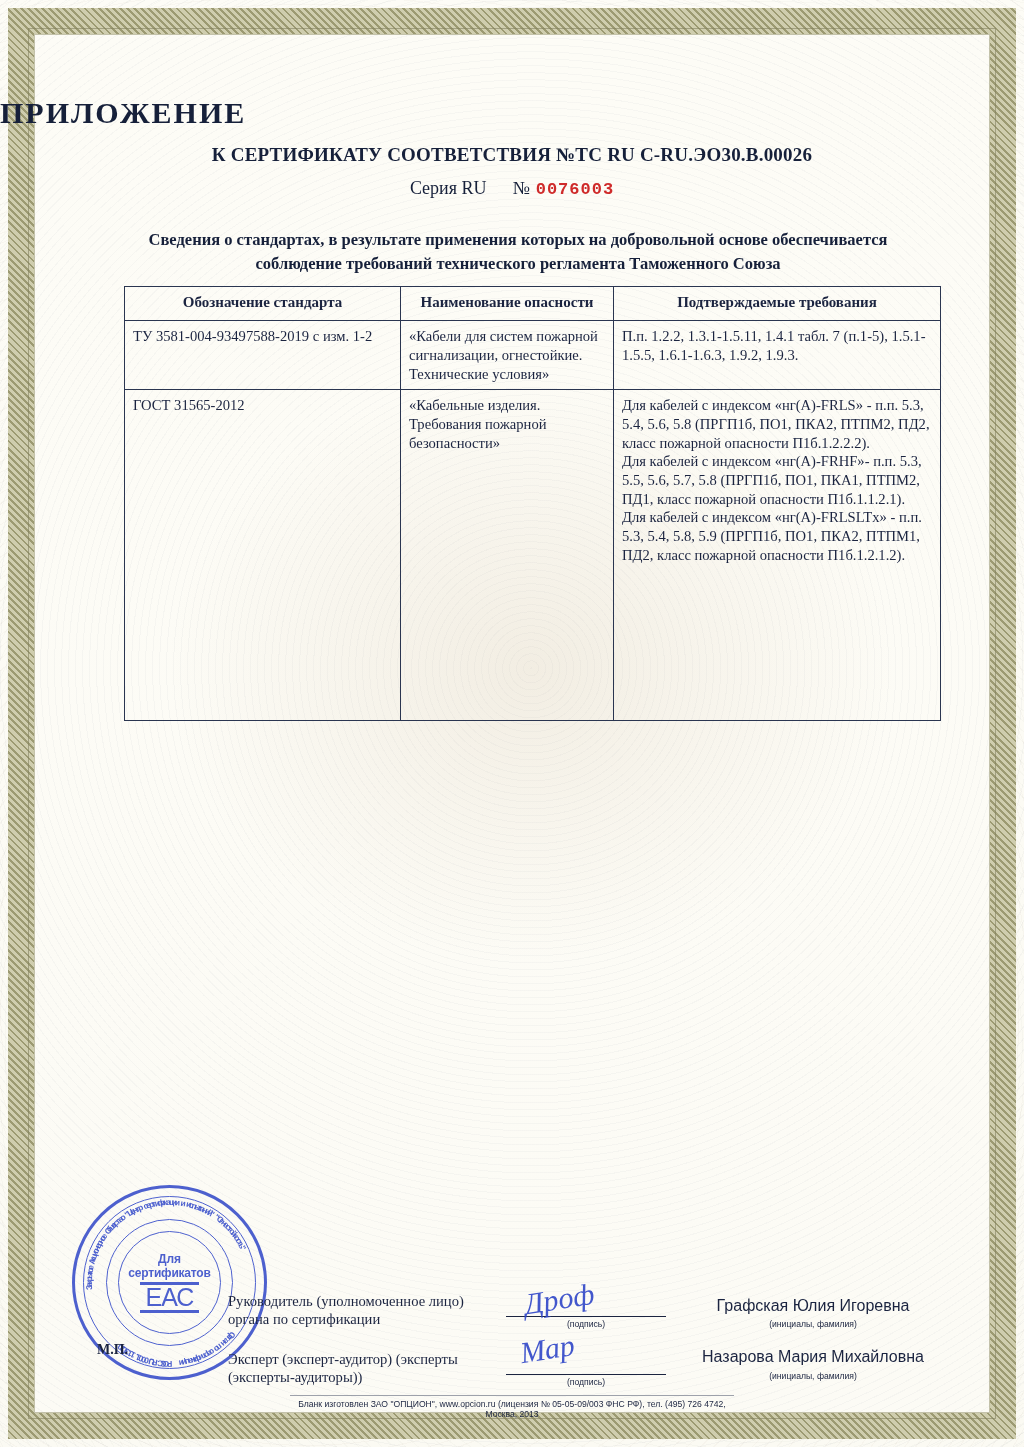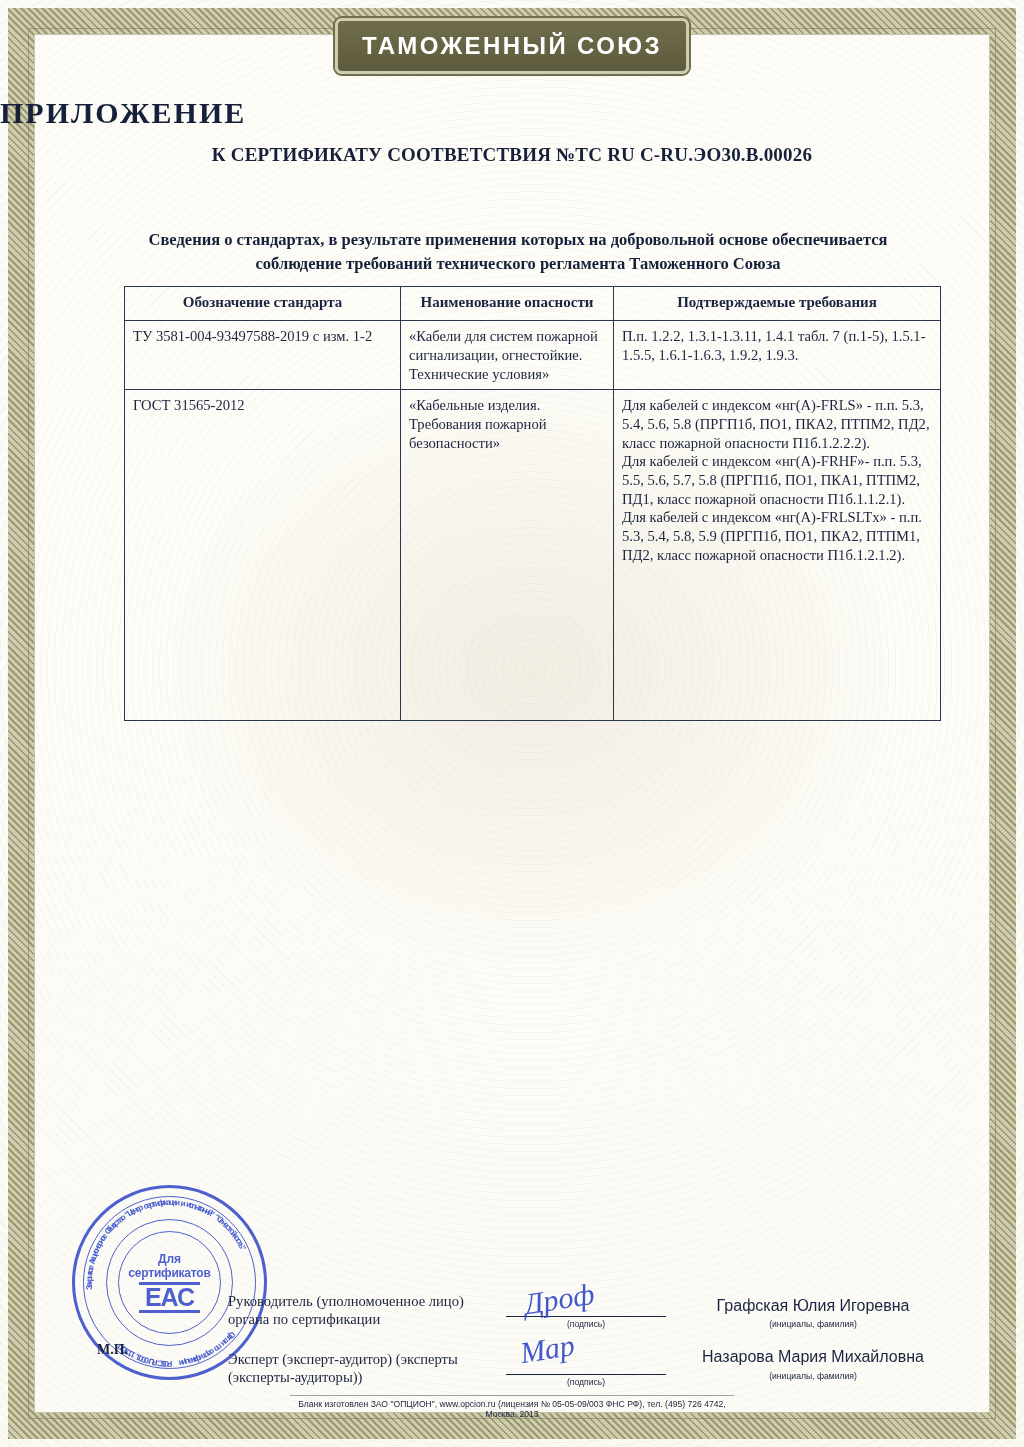--- a/index.html
+++ b/index.html
@@ -194,21 +194,21 @@
     align-items: center;
     justify-content: center;
     color: #2f46c8;
     font-family: "Liberation Sans", sans-serif;
     text-align: center;
   }
   .stamp-center .l1 { font-size: 12px; font-weight: bold; }
   .stamp-center .l2 { font-size: 12px; font-weight: bold; letter-spacing: -0.2px;}
   .stamp-center .eac {
     font-size: 25px;
-    font-weight: bold;
+    font-weight: normal;
     letter-spacing: -1px;
     margin-top: 2px;
     border-bottom: 3px solid #2f46c8;
     border-top: 3px solid #2f46c8;
     padding: 0 6px;
     line-height: 1.0;
   }
   .stamp-arc {
     position: absolute;
     inset: 0;
@@ -291,30 +291,30 @@
 </style>
 </head>
 <body>
 
 <div class="page">
 
   <div class="frame-outer"></div>
   <div class="frame-inner-mask"></div>
   <div class="frame-line-2"></div>
 
-  <div class="banner">
-    <span class="banner-text">ТАМОЖЕННЫЙ СОЮЗ</span>
-  </div>
 
   <div class="doc-title">ПРИЛОЖЕНИЕ</div>
 
   <div class="subtitle-row">
     <span>К СЕРТИФИКАТУ СООТВЕТСТВИЯ №ТС</span><span class="cert-no">RU C-RU.ЭО30.В.00026</span>
   </div>
 
+  <div class="series-row">
+    <span class="ser-label">Серия RU</span><span class="no-sym">№</span><span class="ser-num">0076003</span>
+  </div>
 
   <div class="lead">Сведения о стандартах, в результате применения которых на добровольной основе обеспечивается соблюдение требований технического регламента Таможенного Союза</div>
 
   <table class="std-table">
     <colgroup>
       <col class="col-a">
         <col class="col-b">
         <col class="col-c">
     </colgroup>
     <thead>
@@ -322,21 +322,21 @@
         <th>Обозначение стандарта</th>
         <th>Наименование опасности</th>
         <th>Подтверждаемые требования</th>
       </tr>
     </thead>
     <tbody>
       <tr>
         <td>ТУ 3581-004-93497588-2019 с изм. 1-2</td>
         <td>«Кабели для систем пожарной сигнализации, огнестойкие. Технические условия»</td>
         <td>
-          <p class="cell-p">П.п. 1.2.2, 1.3.1-1.3.11, 1.4.1 табл. 7 (п.1-5), 1.5.1-1.5.5, 1.6.1-1.6.3, 1.9.2, 1.9.3.</p>
+          <p class="cell-p">П.п. 1.2.2, 1.3.1-1.5.11, 1.4.1 табл. 7 (п.1-5), 1.5.1-1.5.5, 1.6.1-1.6.3, 1.9.2, 1.9.3.</p>
         </td>
       </tr>
       <tr>
         <td style="height:318px">ГОСТ 31565-2012</td>
         <td>«Кабельные изделия. Требования пожарной безопасности»</td>
         <td>
           <p class="cell-p">Для кабелей с индексом «нг(А)-FRLS» - п.п. 5.3, 5.4, 5.6, 5.8 (ПРГП1б, ПО1, ПКА2, ПТПМ2, ПД2, класс пожарной опасности П1б.1.2.2.2).</p>
           <p class="cell-p">Для кабелей с индексом «нг(А)-FRHF»- п.п. 5.3, 5.5, 5.6, 5.7, 5.8 (ПРГП1б, ПО1, ПКА1, ПТПМ2, ПД1, класс пожарной опасности П1б.1.1.2.1).</p>
           <p class="cell-p">Для кабелей с индексом «нг(А)-FRLSLTx» - п.п. 5.3, 5.4, 5.8, 5.9 (ПРГП1б, ПО1, ПКА2, ПТПМ1, ПД2, класс пожарной опасности П1б.1.2.1.2).</p>
         </td>

